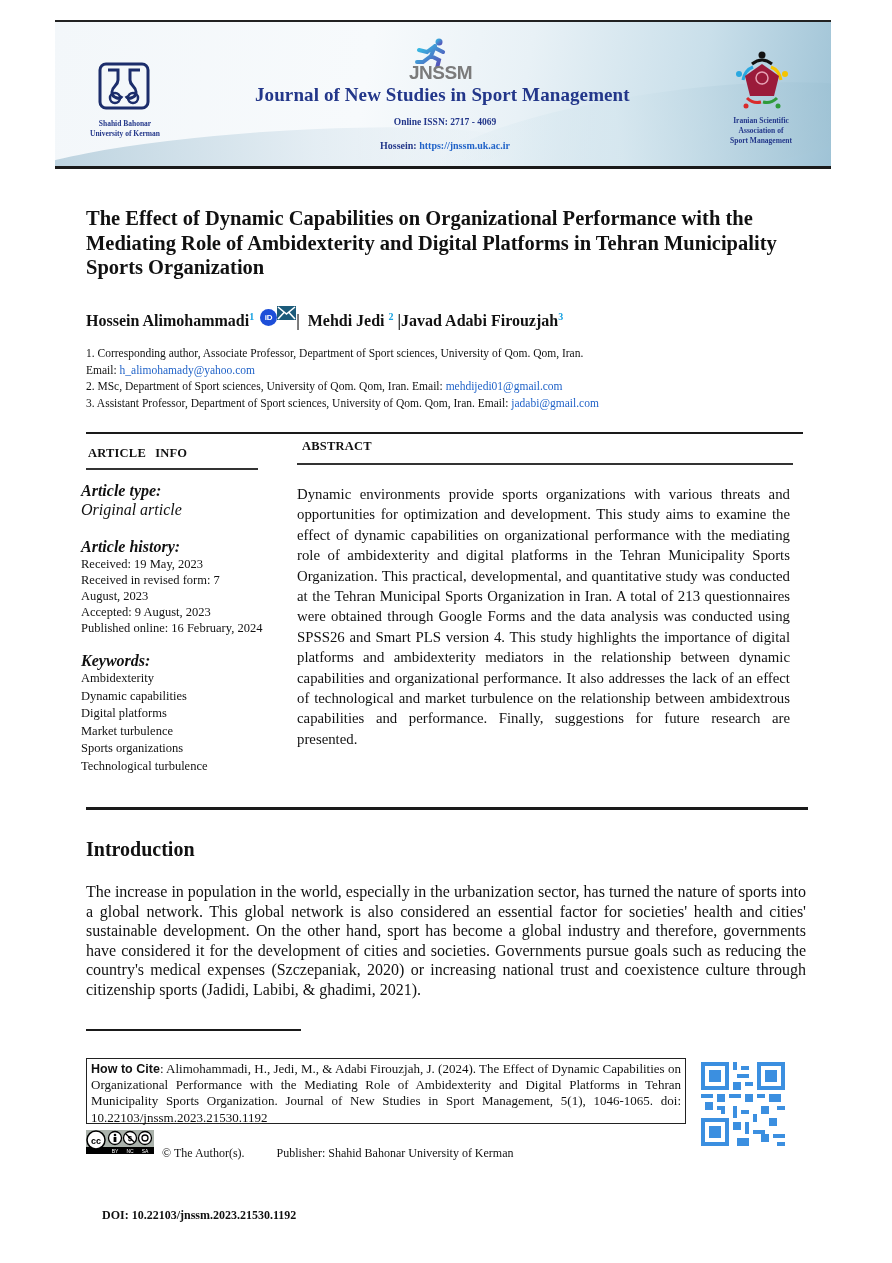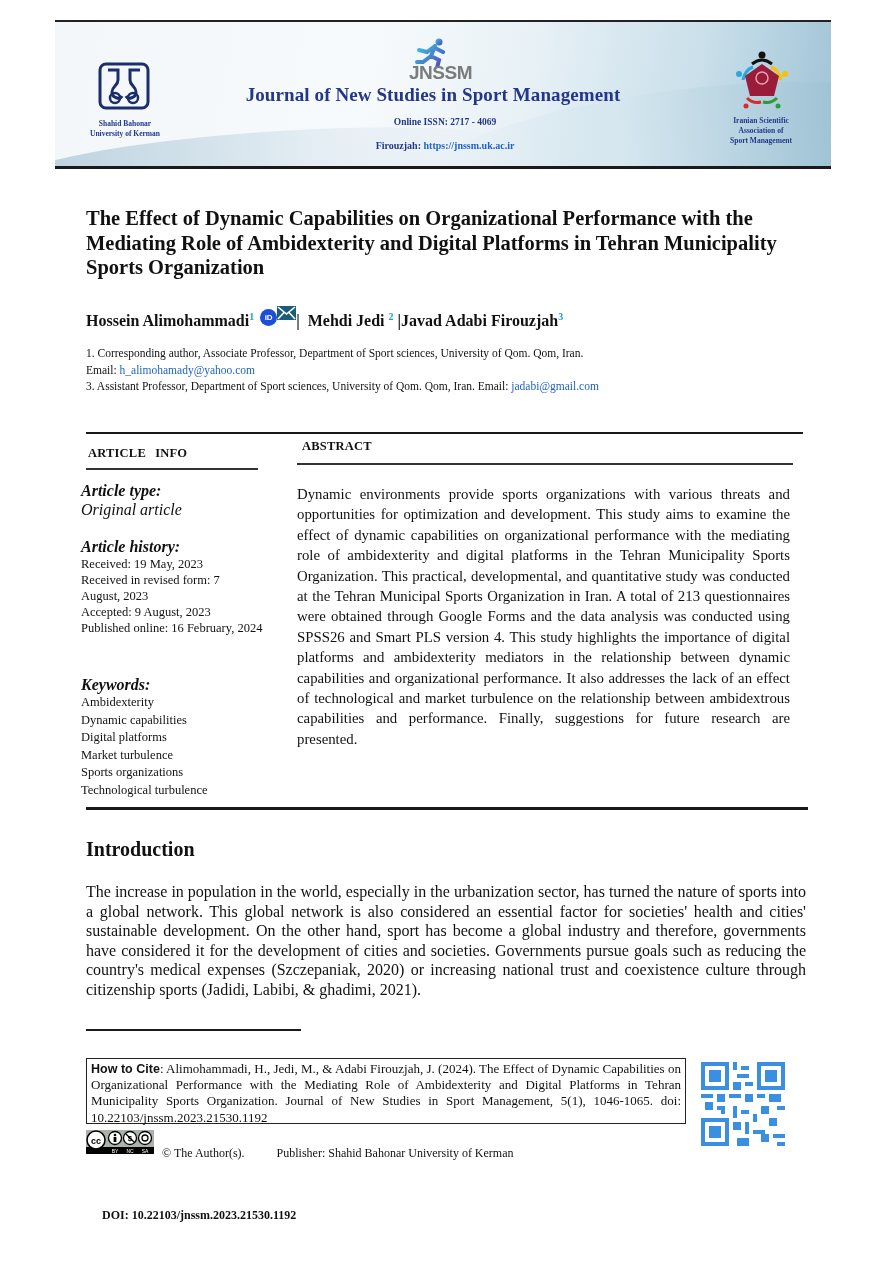--- a/index.html
+++ b/index.html
@@ -11,21 +11,21 @@
   .banner { left: 55px; top: 20px; width: 776px; height: 144px;
             border-top: 2px solid #222; border-bottom: 3px solid #1a1a1a;
             background: linear-gradient(100deg, #f3f7fa 0%, #f7fafc 40%, #e8f1f6 60%, #c9dfea 82%, #9fc3d6 100%);
             overflow: hidden; }
   .banner .swoosh1 { position: absolute; left: -40px; top: 110px; width: 500px; height: 60px;
             background: linear-gradient(90deg, #a9c6d6, #dfeaf1 60%, rgba(255,255,255,0));
             transform: rotate(-4deg); border-radius: 50%; opacity: .8; }
   .banner .swoosh2 { position: absolute; left: 380px; top: 70px; width: 460px; height: 90px;
             background: linear-gradient(90deg, rgba(255,255,255,0), #d6e7ef 40%, #8fb8cd 100%);
             transform: rotate(-8deg); border-radius: 50%; opacity: .75; }
-  .journal-title { left: 176px; top: 62px; width: 404px; text-align: center;
+  .journal-title { left: 200px; top: 62px; width: 404px; 
             font-size: 19px; font-weight: bold; color: #23378a; letter-spacing: 0.1px; }
   .issn { left: 188px; top: 95px; width: 404px; text-align: center; font-size: 9.5px; font-weight: bold; color: #23378a; }
   .homepage { left: 188px; top: 118px; width: 404px; text-align: center; font-size: 10px; font-weight: bold; color: #23378a; }
   .homepage .url { color: #1f62c8; }
   .jnssm-logo { left: 348px; top: 16px; width: 82px; height: 48px; }
   .jnssm-text { position: absolute; left: 6px; top: 24px; font-family: "Liberation Sans", sans-serif; font-weight: bold;
             font-size: 19px; color: #7b7b7b; letter-spacing: -0.5px; }
   .uni-logo { left: 43px; top: 40px; width: 52px; height: 48px; }
   .uni-name { left: 15px; top: 97px; width: 110px; text-align: center; font-size: 7.5px; font-weight: bold; color: #23378a; line-height: 10px; }
   .assoc-logo { left: 678px; top: 28px; width: 58px; height: 62px; }
@@ -99,21 +99,21 @@
         </defs>
       <circle cx="26" cy="4" r="3.5" fill="url(#rg)"></circle>
       <path d="M22 8 L14 14 L6 12 M22 8 L18 18 L26 22 L24 30 M18 18 L10 24 L4 24 M22 10 L30 14" stroke="url(#rg)" stroke-width="4" fill="none" stroke-linecap="round"></path>
     </svg>
     <span class="jnssm-text">JNSSM</span>
   </div>
 
   <div class="abs journal-title">Journal of New Studies in Sport Management</div>
   <div class="abs issn">Online ISSN: 2717 - 4069</div>
   <div class="abs homepage">
-    <span>Firouzjah: </span><span class="url">https://jnssm.uk.ac.ir</span>
+    <span>Hossein: </span><span class="url">https://jnssm.uk.ac.ir</span>
   </div>
 
   <div class="abs assoc-logo">
     <svg width="58" height="62" viewBox="0 0 58 62">
       <circle cx="29" cy="5" r="3.5" fill="#111"></circle>
       <path d="M19 14 Q29 6 39 14" stroke="#111" stroke-width="3" fill="none"></path>
       <circle cx="6" cy="24" r="3" fill="#2aa8e0"></circle>
       <path d="M10 30 Q12 20 20 17" stroke="#2aa8e0" stroke-width="3" fill="none"></path>
       <circle cx="52" cy="24" r="3" fill="#f5c400"></circle>
       <path d="M48 30 Q46 20 38 17" stroke="#f5c400" stroke-width="3" fill="none"></path>
@@ -139,38 +139,39 @@
   <span class="orcid">iD</span><span class="mail"><svg width="19" height="14" viewBox="0 0 19 14">
         <path d="M1 1 L9.5 8 L18 1 M1 13 L7 6.5 M18 13 L12 6.5" stroke="#ffffff" stroke-width="1.6" fill="none"></path>
       </svg></span><span>|</span>
   &nbsp;<span>Mehdi Jedi </span><sup>2</sup>
   <span>|</span><span>Javad Adabi Firouzjah</span><sup>3</sup>
 </div>
 
 <div class="abs affils">
   <div><span>1. Corresponding author, Associate Professor, Department of Sport sciences, University of Qom. Qom, Iran.</span></div>
   <div><span> Email: </span><span class="email">h_alimohamady@yahoo.com</span></div>
+  <div><span>2. MSc, Department of Sport sciences, University of Qom. Qom, Iran. Email: </span><span class="email">mehdijedi01@gmail.com</span></div>
   <div><span>3. Assistant Professor,  Department of Sport sciences, University of Qom. Qom, Iran. Email: </span><span class="email">jadabi@gmail.com</span></div>
 </div>
 
 <div class="abs rule" style="left:86px; top:432px; width:717px;"></div>
 <div class="abs sect-label" style="left:88px; top:446px; word-spacing:6px;">ARTICLE    INFO</div>
 <div class="abs rule-thin" style="left:86px; top:468px; width:172px;"></div>
 <div class="abs sect-label" style="left:302px; top:439px;">ABSTRACT</div>
 <div class="abs rule-thin" style="left:297px; top:463px; width:496px;"></div>
 
 <div class="abs left-col">
   <div class="h">Article type:</div>
   <div class="it">Original article</div>
   <div class="h" style="margin-top:18px;">Article history:</div>
   <div>Received: 19 May, 2023</div>
   <div style="width:180px;">Received in revised form: 7 August, 2023</div>
   <div>Accepted: 9 August, 2023</div>
   <div style="width:190px;">Published online: 16 February, 2024</div>
-  <div class="h" style="margin-top:40px;">Keywords:</div>
+  <div class="h" style="margin-top:16px;">Keywords:</div>
   <div style="line-height:17.5px;">Ambidexterity</div>
   <div style="line-height:17.5px;">Dynamic capabilities</div>
   <div style="line-height:17.5px;">Digital platforms</div>
   <div style="line-height:17.5px;">Market turbulence</div>
   <div style="line-height:17.5px;">Sports organizations</div>
   <div style="line-height:17.5px;">Technological turbulence</div>
 </div>
 
 <div class="abs abstract-text">Dynamic environments provide sports organizations with various threats and opportunities for optimization and development. This study aims to examine the effect of dynamic capabilities on organizational performance with the mediating role of ambidexterity and digital platforms in the Tehran Municipality Sports Organization. This practical, developmental, and quantitative study was conducted at the Tehran Municipal Sports Organization in Iran. A total of 213 questionnaires were obtained through Google Forms and the data analysis was conducted using SPSS26 and Smart PLS version 4. This study highlights the importance of digital platforms and ambidexterity mediators in the relationship between dynamic capabilities and organizational performance. It also addresses the lack of an effect of technological and market turbulence on the relationship between ambidextrous capabilities and performance. Finally, suggestions for future research are presented.</div>
 <div class="abs rule" style="left:86px; top:807px; width:722px; height:2.5px;"></div>

